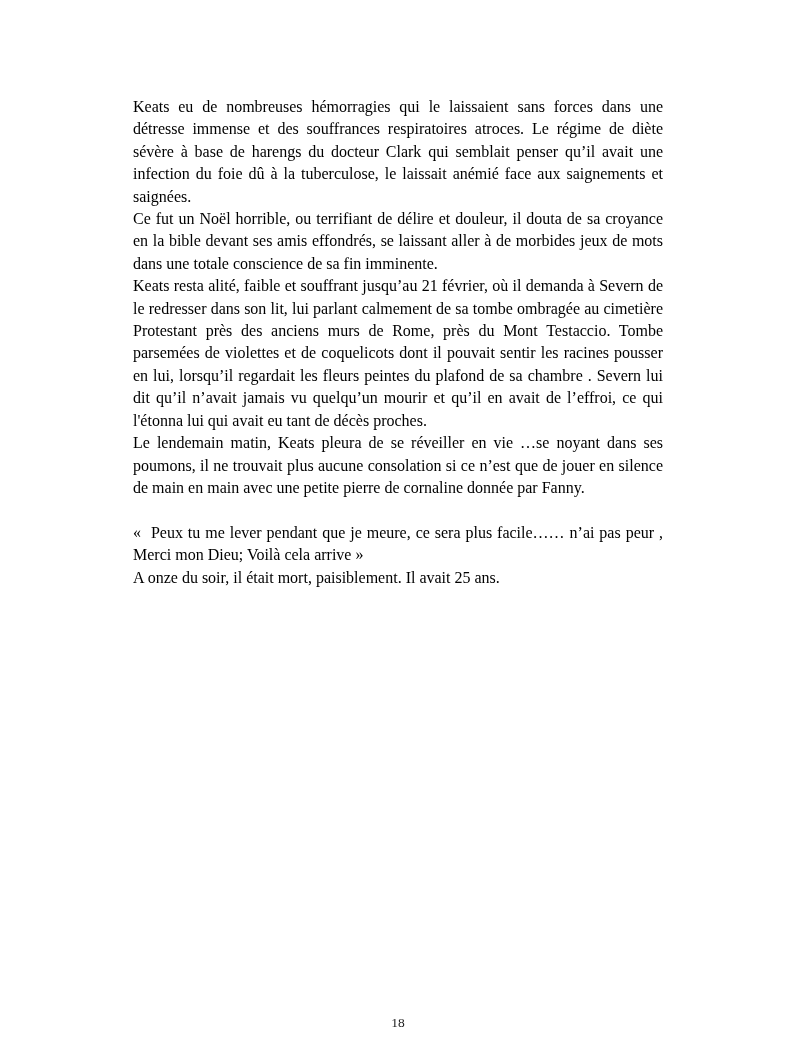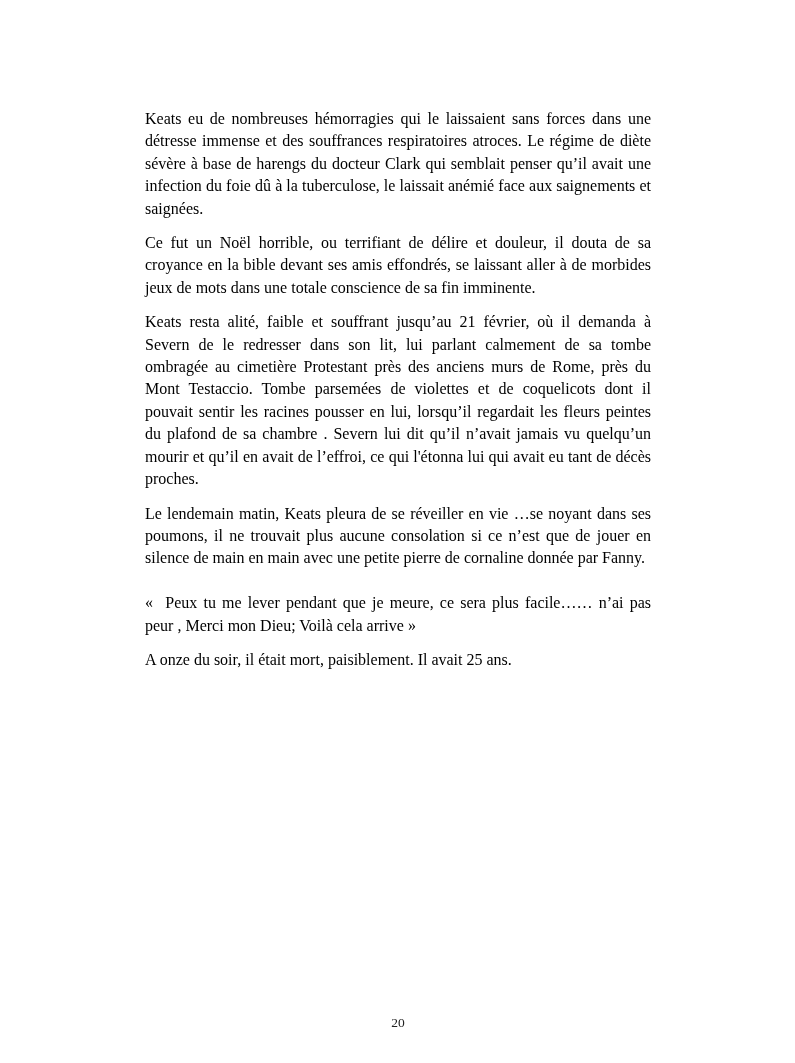--- a/index.html
+++ b/index.html
@@ -18,21 +18,21 @@
   }
   .content {
     position: absolute;
     left: 133px;
     top: 96px;
     width: 530px;
     font-size: 16px;
     line-height: 22.4px;
   }
   .para {
-    margin: 12px;
+    margin: 0;
     text-align: justify;
     text-justify: inter-word;
   }
   .para.gap-above {
     margin-top: 22.4px;
     font-family: Liberation Serif, serif;
   }
   .page-number {
     position: absolute;
     left: 133px;
@@ -49,14 +49,14 @@
 
 <div class="page">
   <div class="content">
     <p class="para">Keats eu de nombreuses hémorragies qui le laissaient sans forces dans une détresse immense et des souffrances respiratoires atroces. Le régime de diète sévère à base de harengs du docteur Clark qui semblait penser qu’il avait une infection du foie dû à la tuberculose, le laissait anémié face aux saignements et saignées.</p>
     <p class="para">Ce fut un Noël horrible, ou terrifiant de délire et douleur, il douta de sa croyance en la bible devant ses amis effondrés, se laissant aller à de morbides jeux de mots dans une totale conscience de sa fin imminente.</p>
     <p class="para">Keats resta alité, faible et souffrant jusqu’au 21 février, où il demanda à Severn de le redresser dans son lit, lui parlant calmement de sa tombe ombragée au cimetière Protestant près des anciens murs de Rome, près du Mont Testaccio. Tombe parsemées de violettes et de coquelicots dont il pouvait sentir les racines pousser en lui, lorsqu’il regardait les fleurs peintes du plafond de sa chambre . Severn lui dit qu’il n’avait jamais vu quelqu’un mourir et qu’il en avait de l’effroi, ce qui l'étonna lui qui avait eu tant de décès proches.</p>
     <p class="para">Le lendemain matin, Keats pleura de se réveiller en vie …se noyant dans ses poumons, il ne trouvait plus aucune consolation si ce n’est que de jouer  en silence de main en main  avec une petite pierre de cornaline donnée par Fanny.</p>
     <p class="para gap-above">«&nbsp; Peux tu me lever pendant que je meure, ce sera plus facile…… n’ai pas peur , Merci mon Dieu; Voilà cela arrive&nbsp;»</p>
     <p class="para">A onze du soir, il était mort, paisiblement. Il avait 25 ans.</p>
   </div>
-  <div class="page-number">20</div>
+  <div class="page-number">18</div>
 </div>
 
 </body></html>

